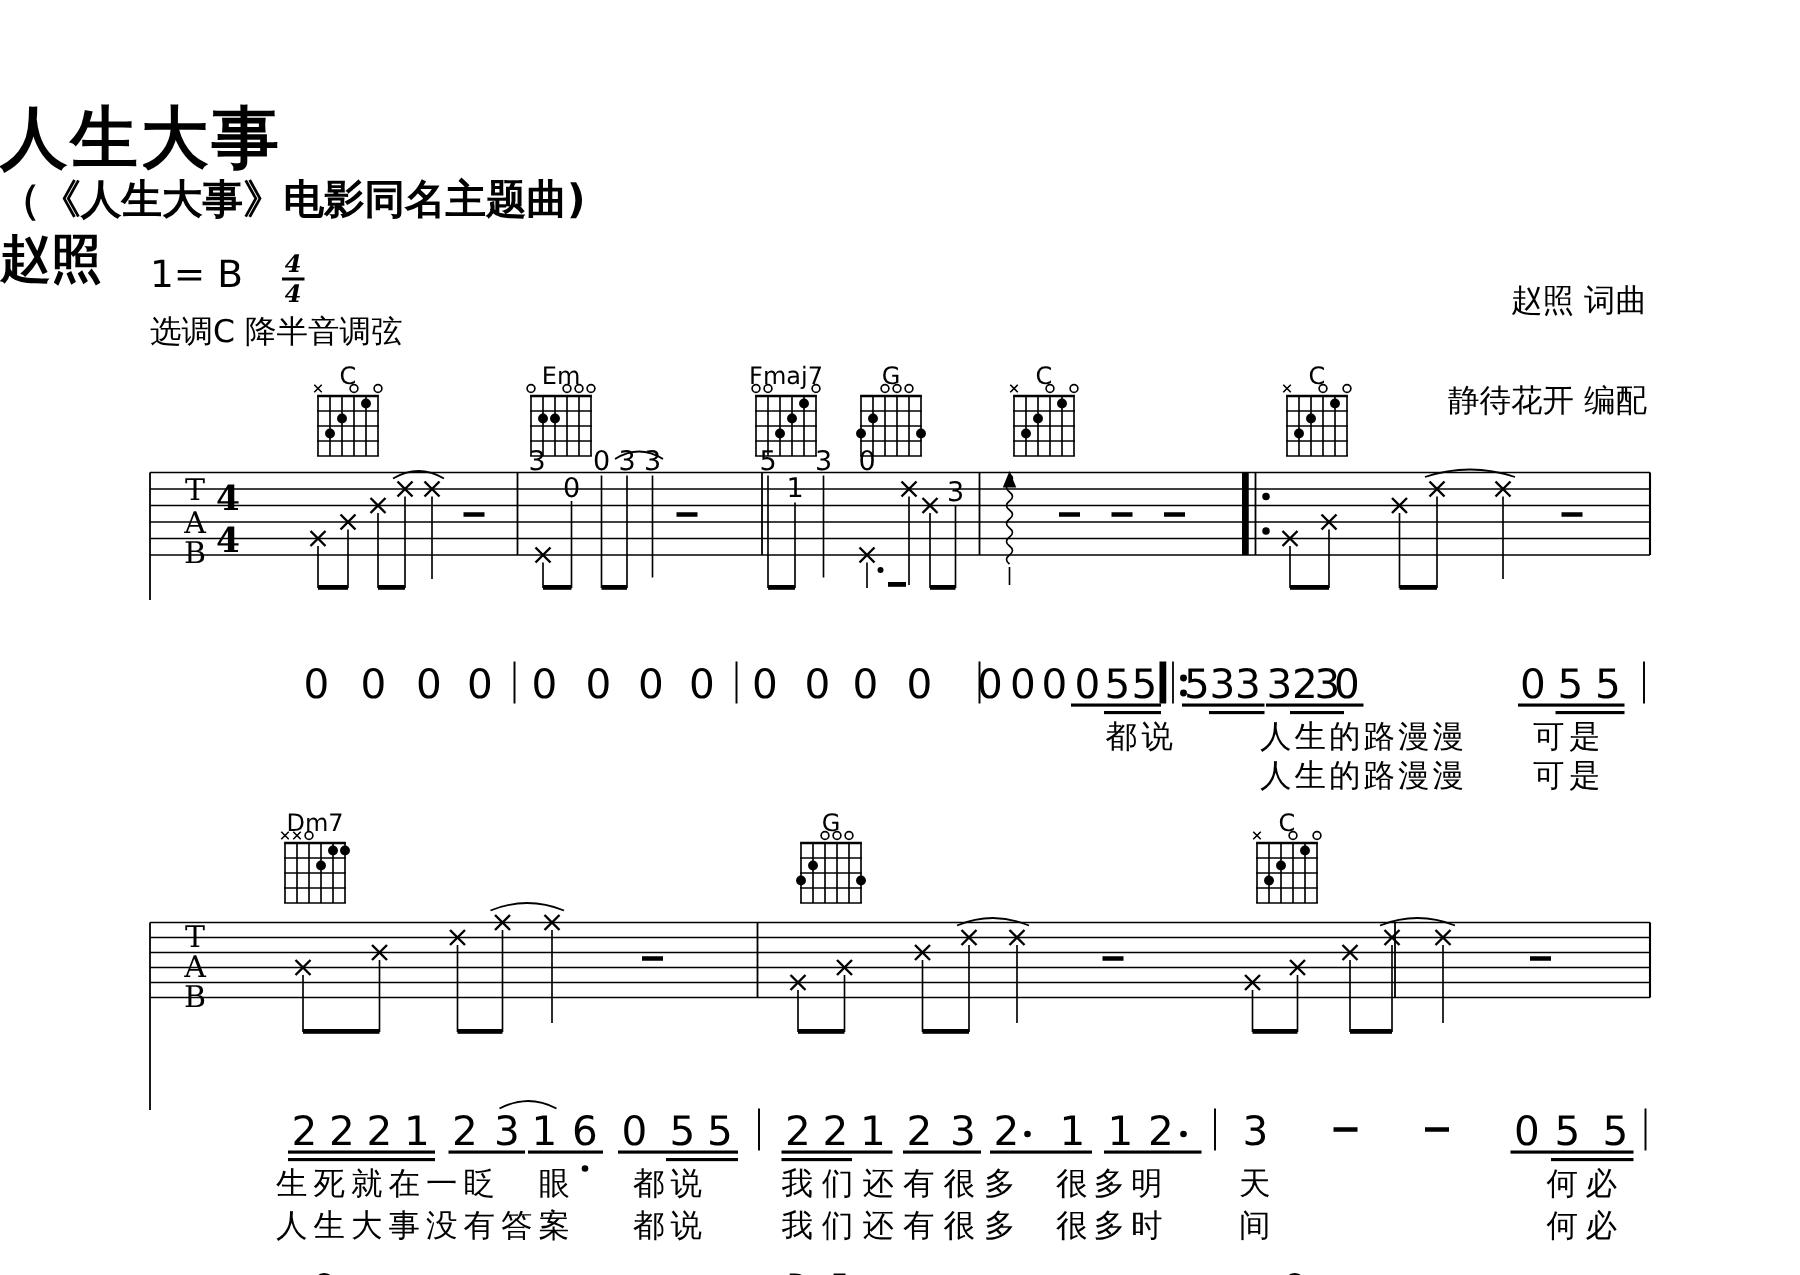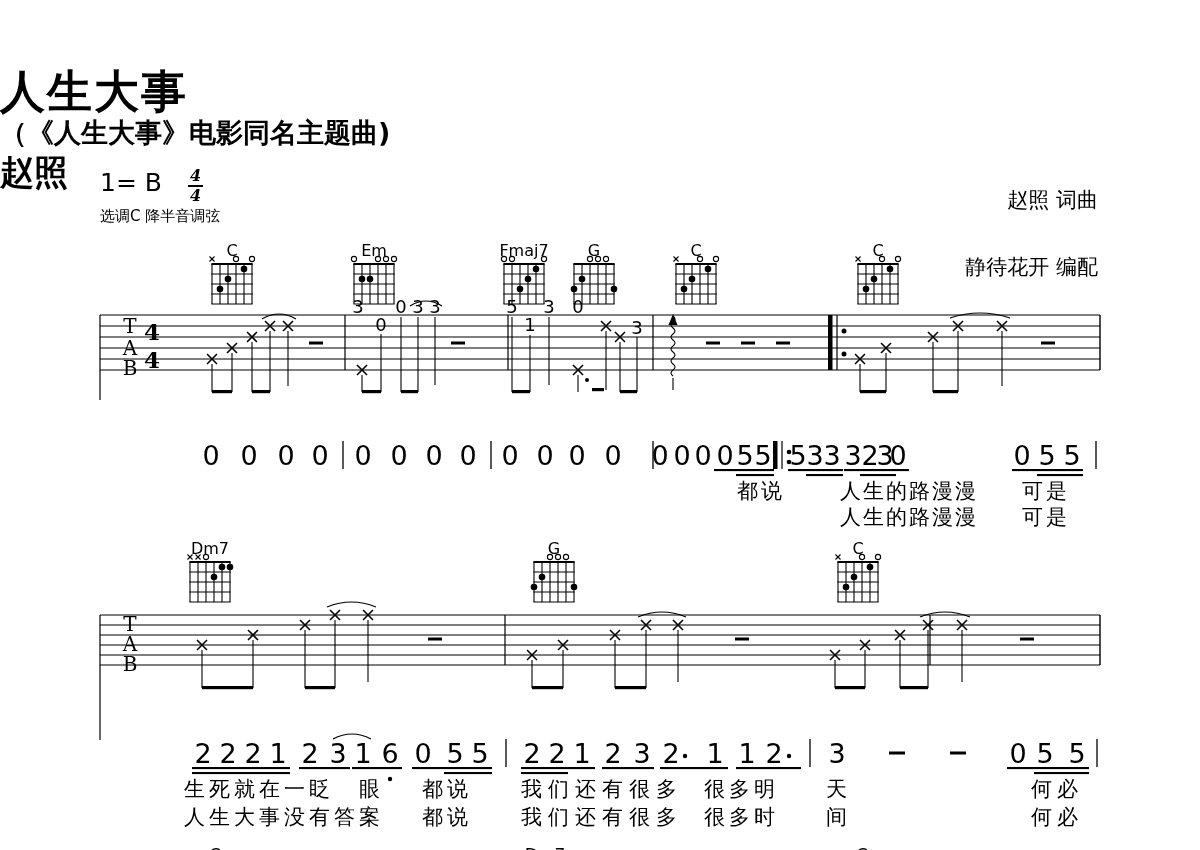--- a/index.html
+++ b/index.html
@@ -10,21 +10,21 @@
   }
   .abs{position:absolute;}
   .center{left:0;width:1200px;}
   #title{top:62px;font-size:45px;font-weight:700;letter-spacing:2px;}
   #subtitle{top:115px;font-size:27px;font-weight:600;}
   #artist{top:150px;font-size:34px;font-weight:700;}
   #keyline{left:100px;top:168px;font-size:25px;display:flex;gap:26px;}
   .frac{display:inline-flex;flex-direction:column;align-items:center;line-height:1;
         font-family:"DejaVu Serif","Liberation Serif",serif;font-size:16px;font-weight:700;}
   .frac .bar{display:block;width:15px;height:2px;background:#000;margin:1px 0;}
-  #tuning{left:100px;top:207px;font-size:15px;}
+  #tuning{left:100px;top:207px;font-size:21px;}
   #credit1{right:102px;top:186px;font-size:21px;text-align:left;}
   #credit2{right:102px;top:213px;font-size:21px;text-align:right;margin-top:40px;}
   svg{position:absolute;left:0;top:0;}
 </style>
 </head>
 <body>
 
 <svg id="score-svg" width="1200" height="850" viewBox="0 0 1200 850">
     <line x1="100" y1="315" x2="1100" y2="315" stroke="#000" stroke-width="1.1"></line>
     <line x1="100" y1="326" x2="1100" y2="326" stroke="#000" stroke-width="1.1"></line>

